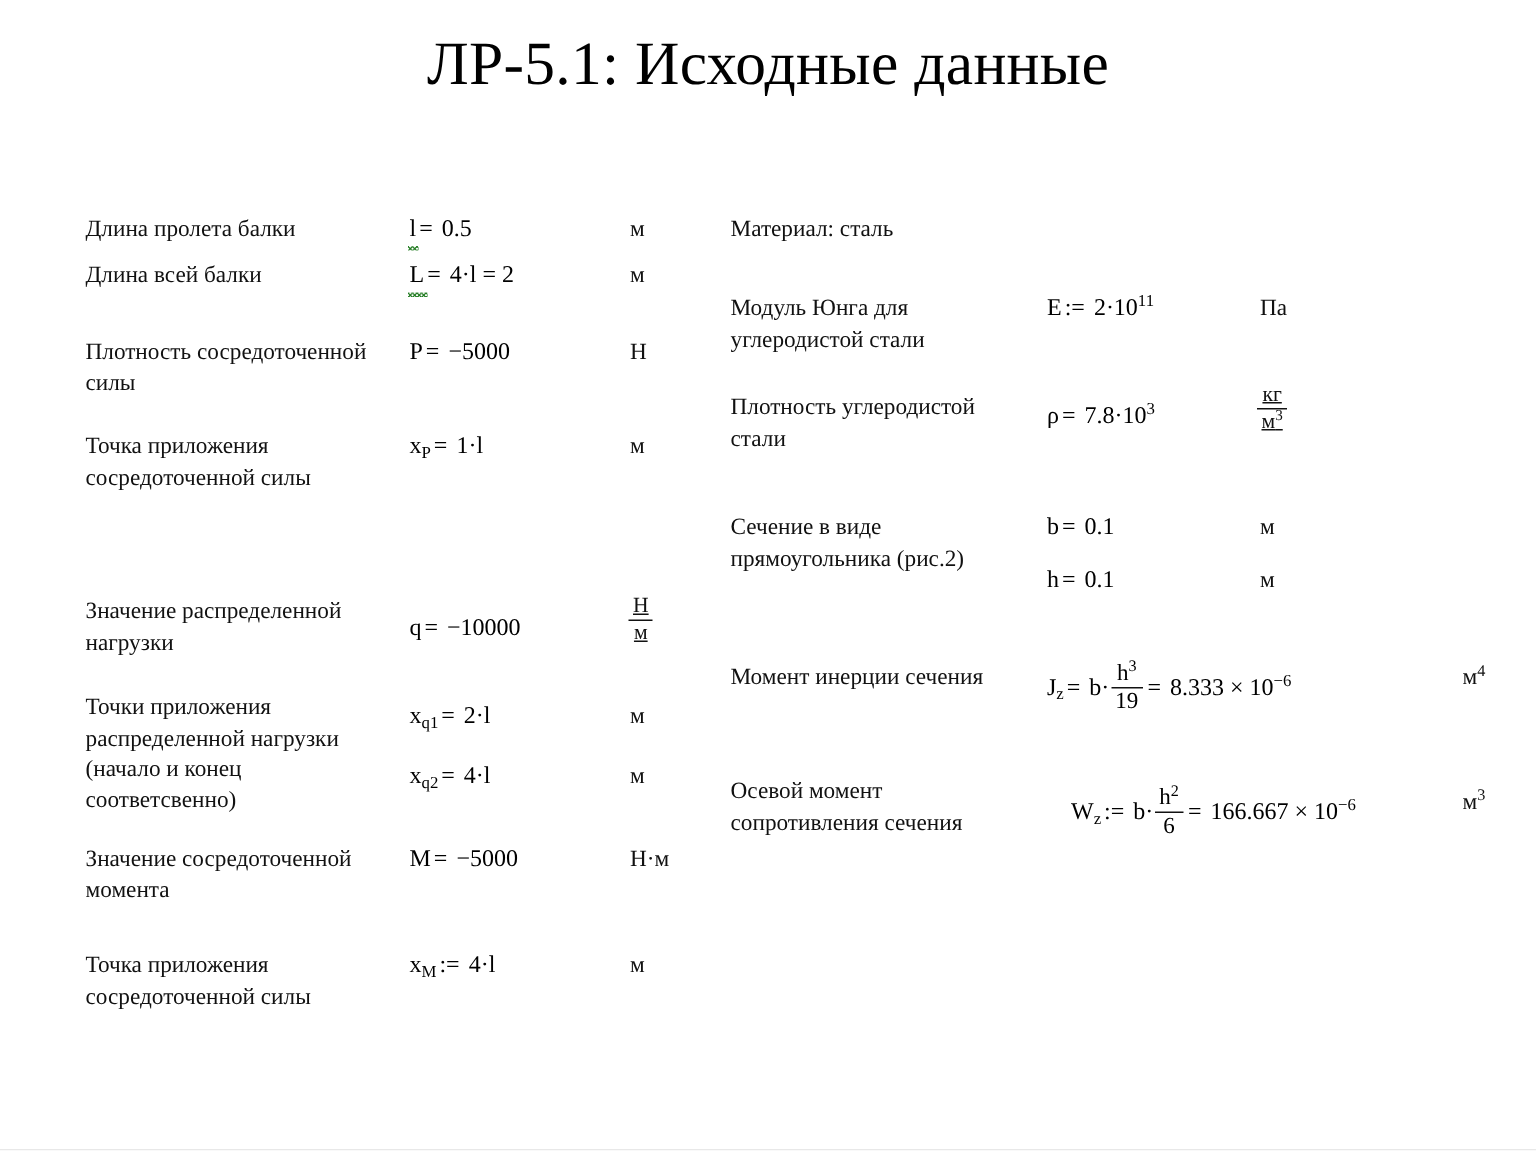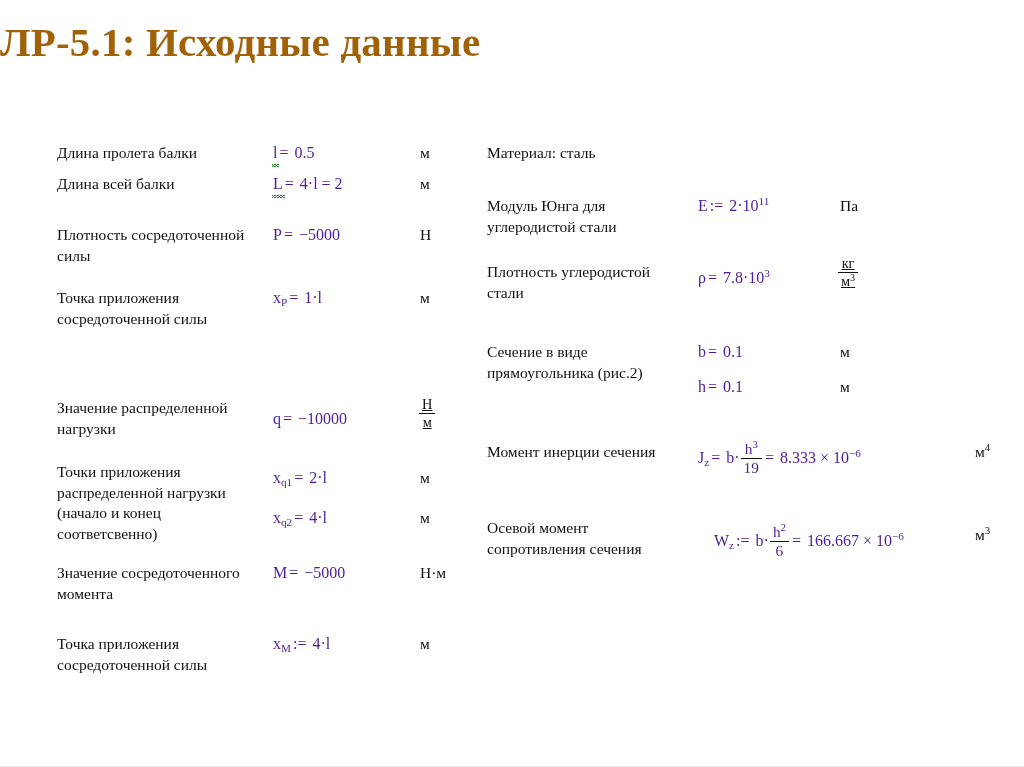--- a/index.html
+++ b/index.html
@@ -18,26 +18,26 @@
     border-bottom: 1px solid #e8e8e8;
     box-sizing: border-box;
   }
 
   
   .slide-title {
     position: absolute;
     left: 0;
     top: 16px;
     width: 1024px;
-    text-align: left;
+    text-align: center;
     font-size: 41px;
     line-height: 52px;
-    font-weight: 700;
+    font-weight: 400;
     letter-spacing: 0.2px;
-    color: #a16207;
+    color: #000000;
     white-space: nowrap;
   }
 
   
   .col {
     position: absolute;
     top: 0;
   }
   .col-left  { left: 57px;  width: 400px; }
   .col-right { left: 487px; width: 520px; }
@@ -54,21 +54,21 @@
     line-height: 20.5px;
     color: #111111;
     width: 200px;
   }
   .col-right .label { width: 200px; }
 
   .formula {
     position: absolute;
     font-size: 16px;
     line-height: 20px;
-    color: #4c1d95;
+    color: #000000;
     white-space: nowrap;
   }
   .unit {
     position: absolute;
     font-size: 15.5px;
     line-height: 20px;
     color: #111111;
     white-space: nowrap;
   }
 
@@ -191,21 +191,21 @@
 
     <div class="row" style="top:508px;">
       <div class="label"></div>
       <div class="formula" style="left:216px; top:0;">
         <span>x</span><sub>q2</sub><span class="op">=</span> <span>4·l</span>
       </div>
       <div class="unit" style="left:363px; top:0;">м</div>
     </div>
 
     <div class="row" style="top:563px;">
-      <div class="label">Значение сосредоточенного момента</div>
+      <div class="label">Значение сосредоточенной момента</div>
       <div class="formula" style="left:216px; top:0;">
         <span>M</span><span class="op">=</span> <span>−5000</span>
       </div>
       <div class="unit" style="left:363px; top:0;">Н·м</div>
     </div>
 
     <div class="row" style="top:634px;">
       <div class="label">Точка приложения сосредоточенной силы</div>
       <div class="formula" style="left:216px; top:0;">
         <span>x</span><sub>M</sub><span class="op">:=</span> <span>4·l</span>

